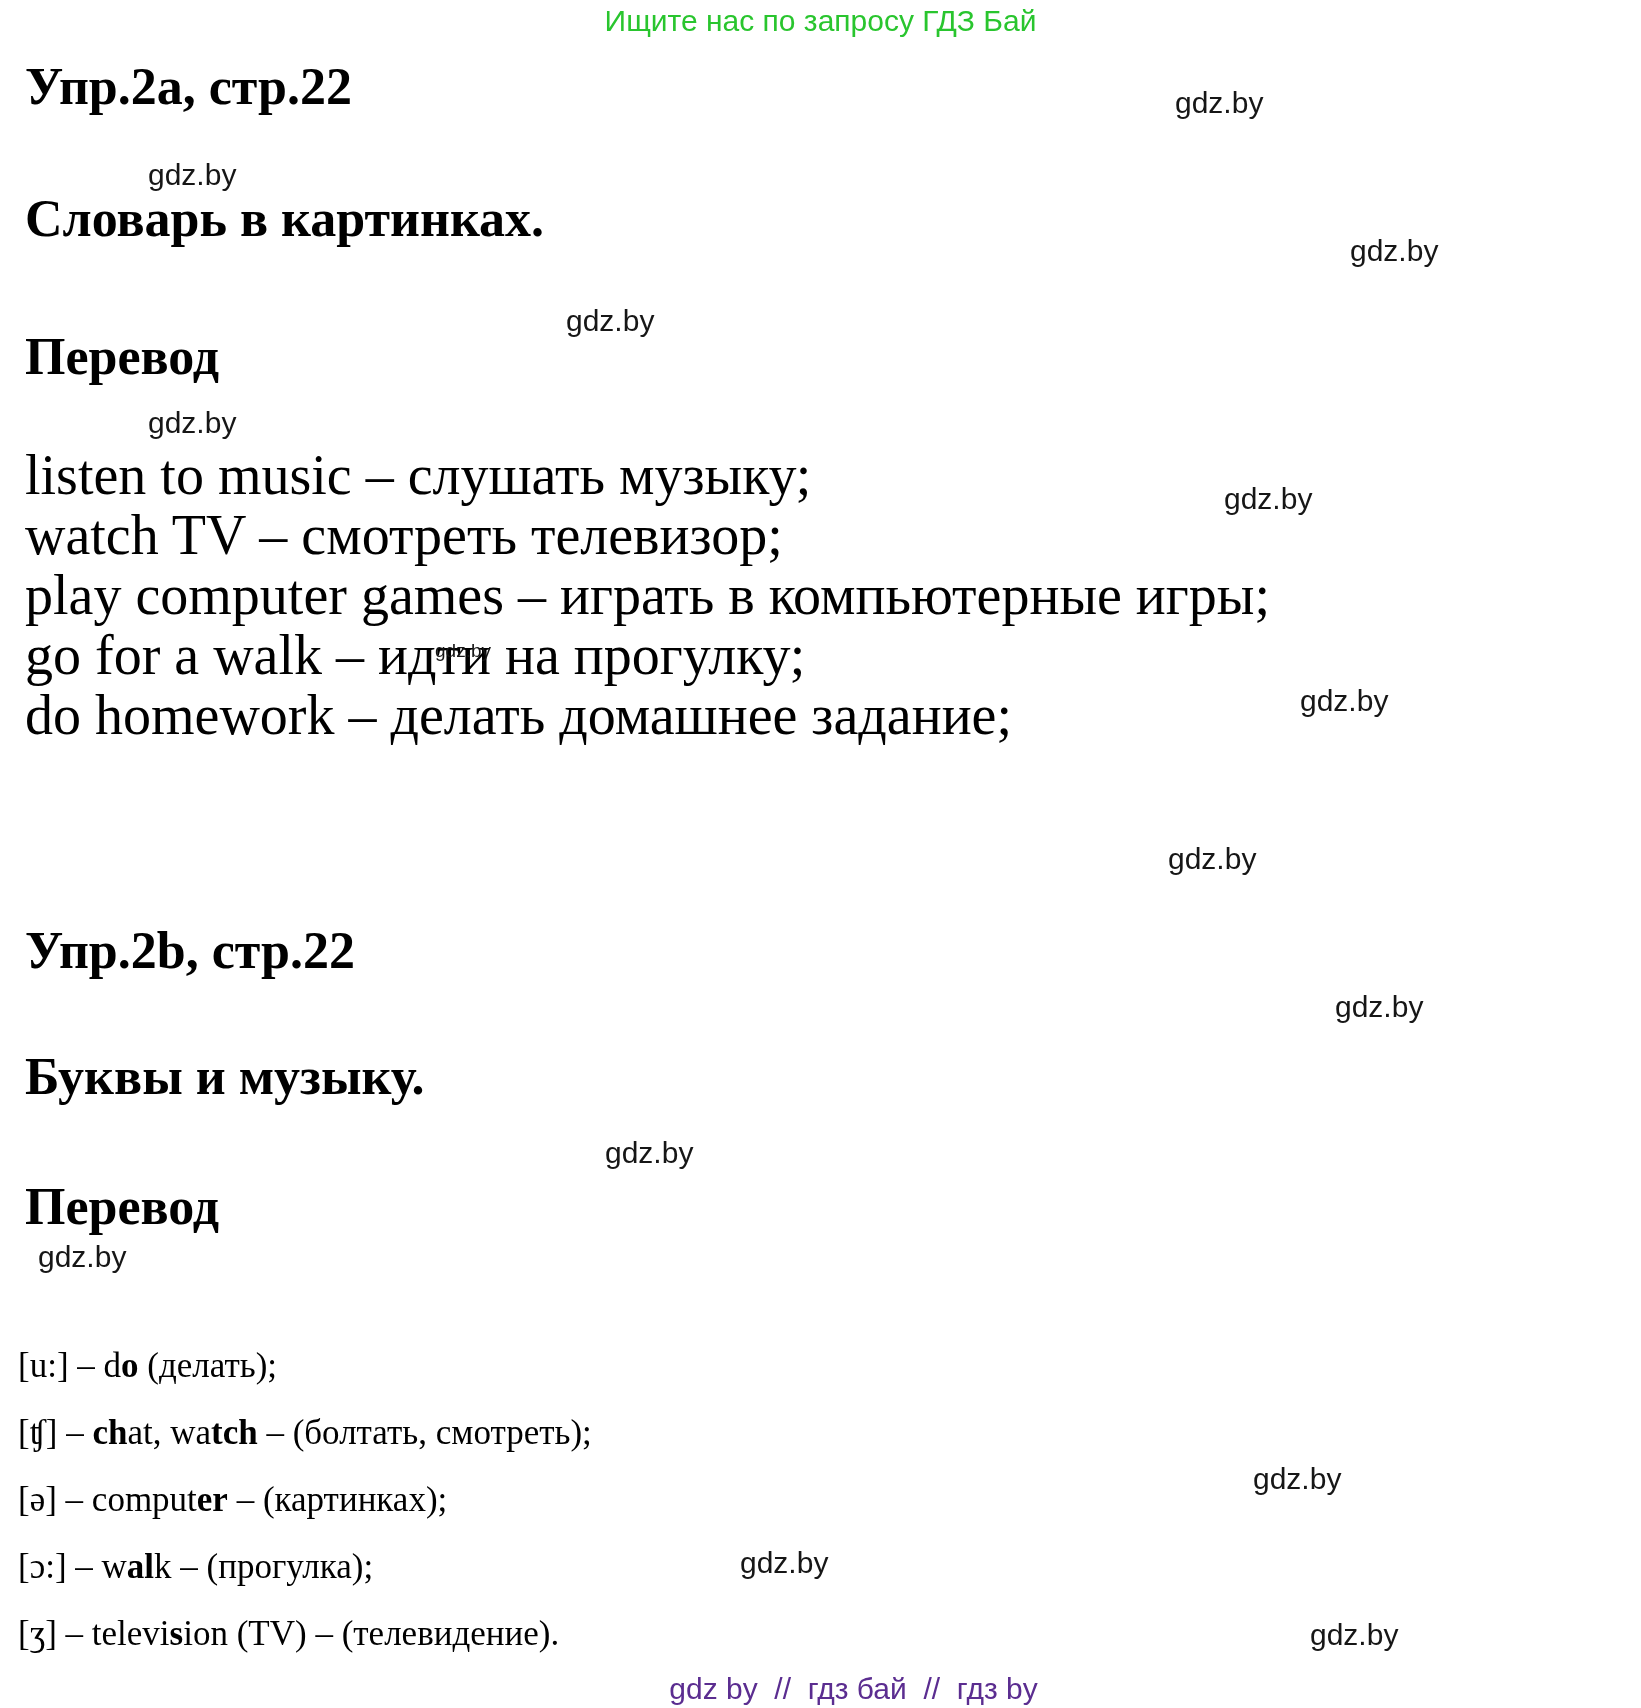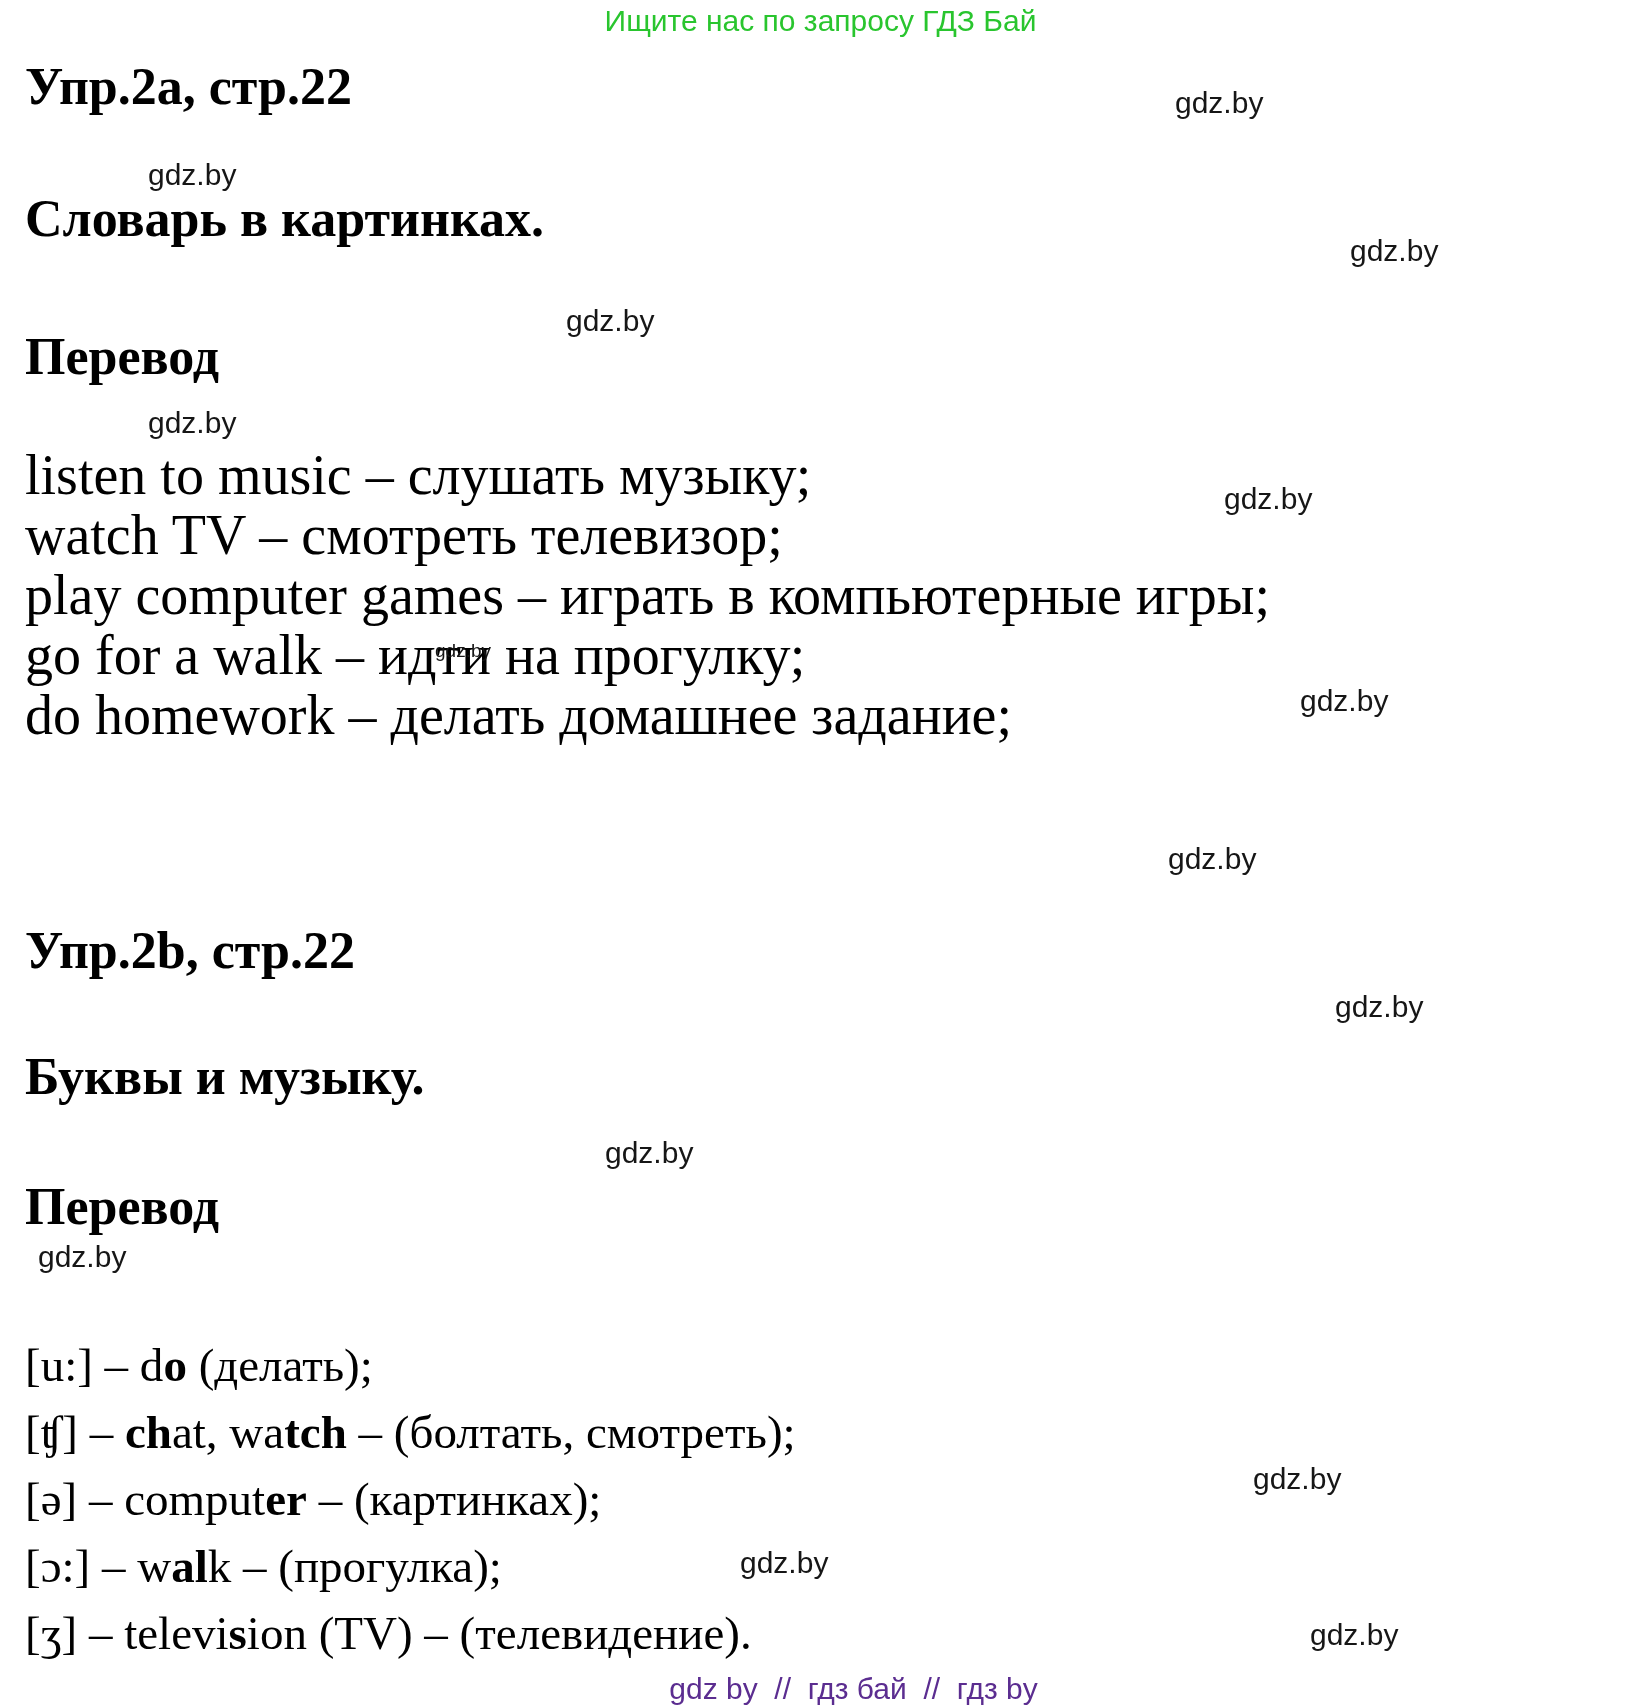--- a/index.html
+++ b/index.html
@@ -30,22 +30,22 @@
   }
   .textline { white-space: nowrap; }
   .vocab-list {
     position: absolute;
     left: 25px; top: 445px;
     font-size: 56px;
     line-height: 60px;
   }
   .phonetics-list {
     position: absolute;
-    left: 25px; top: 1332px;
-    font-size: 47px;
+    left: 18px; top: 1332px;
+    font-size: 35px;
     line-height: 67px;
   }
   .watermark {
     position: absolute;
     font-family: "Liberation Sans", "DejaVu Sans", sans-serif;
     font-size: 30px;
     color: #161616;
     white-space: nowrap;
   }
   .watermark.small { font-size: 19px; }

